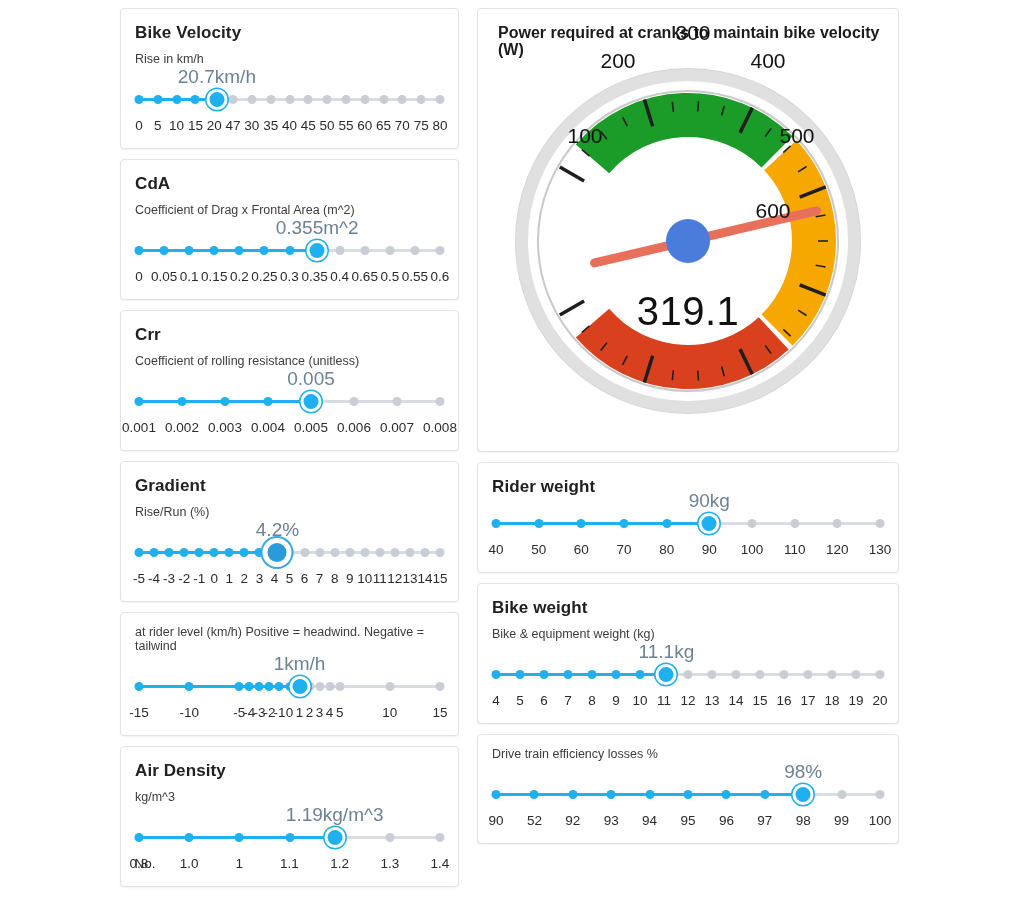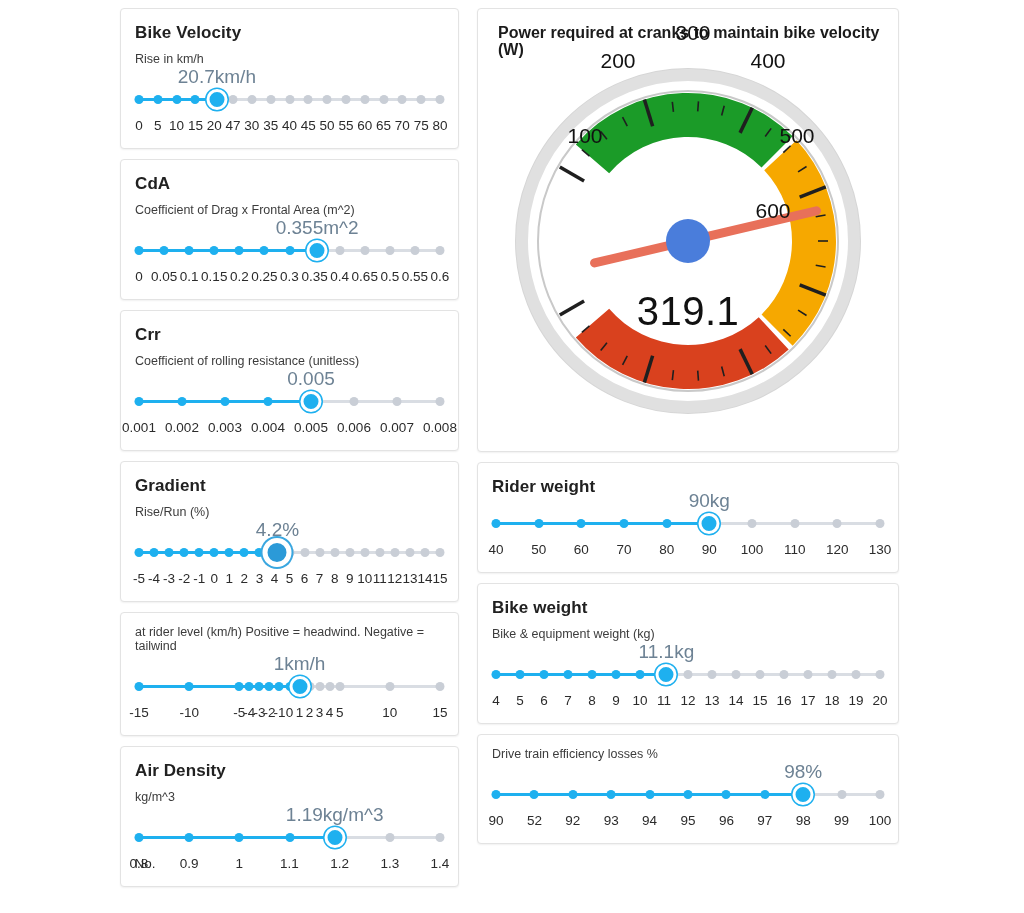--- a/index.html
+++ b/index.html
@@ -382,21 +382,21 @@
             <div class="tick on" style="left:33.33333333333333%"></div>
             <div class="tick on" style="left:50.00000000000002%"></div>
             <div class="tick" style="left:66.66666666666666%"></div>
             <div class="tick" style="left:83.33333333333334%"></div>
             <div class="tick" style="left:100%"></div>
             <div class="handle-value" style="left:65%">1.19kg/m^3</div>
             <div class="handle" style="left:65%"></div>
           </div>
         <div class="axis" id="ax5">
             <span style="left:0%">0.8</span>
-            <span style="left:16.666666666666664%">0.9</span>
+            <span style="left:16.666666666666664%">1.0</span>
             <span style="left:33.33333333333333%">1</span>
             <span style="left:50.00000000000002%">1.1</span>
             <span style="left:66.66666666666666%">1.2</span>
             <span style="left:83.33333333333334%">1.3</span>
             <span style="left:100%">1.4</span>
             <span style="left:2%">No.</span>
           </div>
       </div>
     </div>
 

